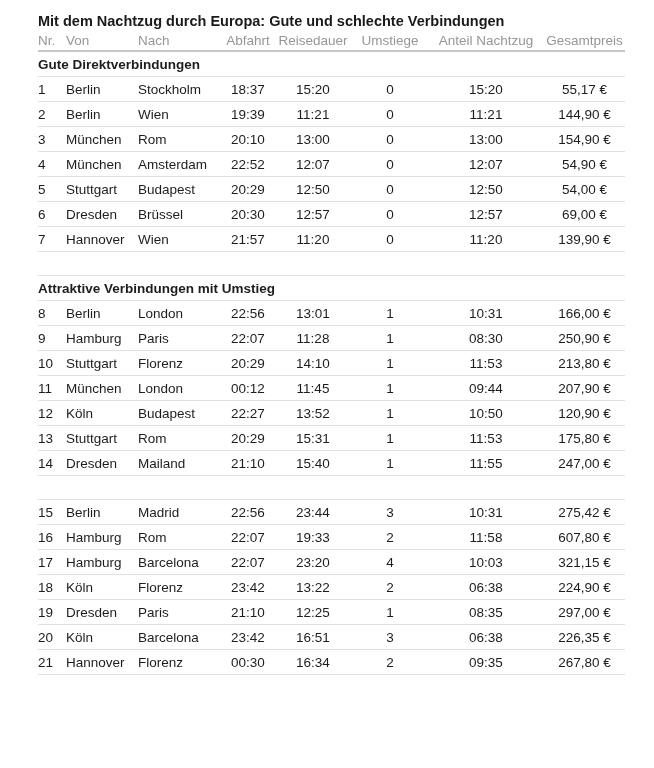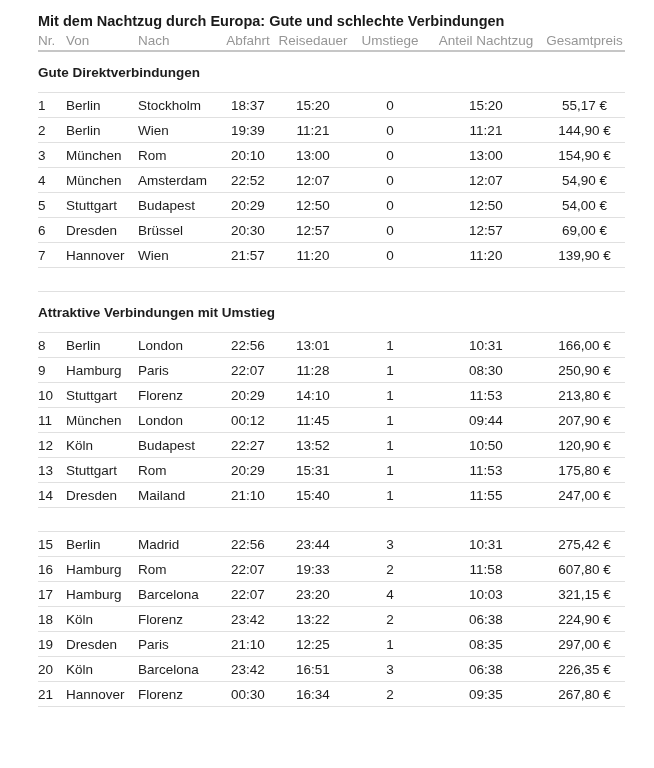--- a/index.html
+++ b/index.html
@@ -30,21 +30,21 @@
     border-bottom: 2px solid #c6c6c6;
     color: #969696;
     font-size: 13.5px;
   }
   .cell { white-space: nowrap; overflow: hidden; }
   .c0, .c1, .c2 { text-align: left; }
   .c3, .c4, .c5, .c6 { text-align: center; }
   .c7 { text-align: center; }
   .section + .section { margin-top: 23px; border-top: 1px solid #e0e0e0; }
   .section-header {
-    height: 41px;
+    height: 25px;
     border-bottom: 1px solid #e0e0e0;
     display: flex;
     align-items: center;
     font-weight: 700;
     font-size: 13.5px;
     color: #1d1d1d;
   }
   .data-row {
     height: 25px;
     border-bottom: 1px solid #e0e0e0;

